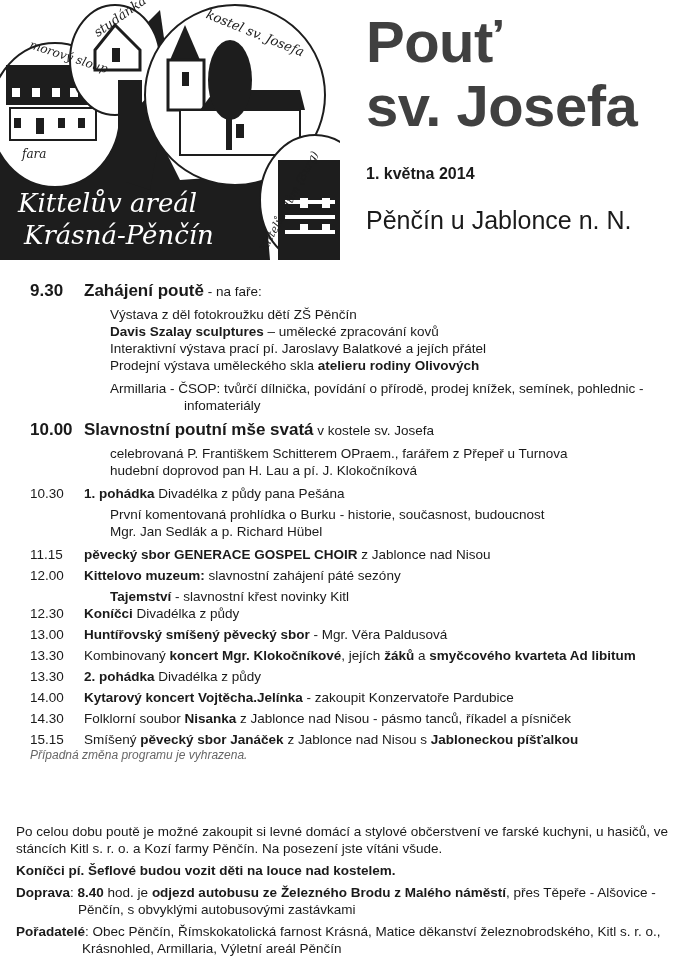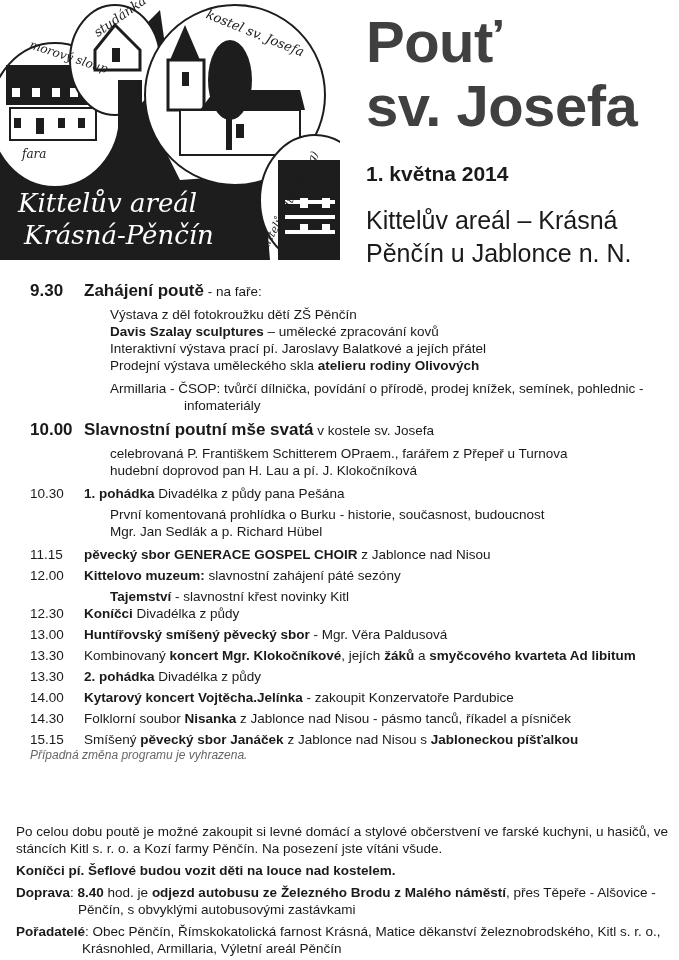--- a/index.html
+++ b/index.html
@@ -4,21 +4,21 @@
 <style>
   html, body { margin: 0; padding: 0; background: #ffffff; }
   body {
     width: 679px; height: 960px; position: relative; overflow: hidden;
     font-family: "Liberation Sans", sans-serif; color: #1a1a1a;
   }
   .logo { position: absolute; left: 0; top: 0; width: 340px; height: 260px; }
   .title-block { position: absolute; left: 366px; top: 8px; width: 310px; }
   .title-line { font-weight: bold; font-size: 58px; line-height: 64px; letter-spacing: -0.5px; color: #404040; }
   .title-line.first { margin-top: 2px; }
-  .date { font-weight: bold; font-size: 21px; margin-top: 22px; line-height: 28px; }
+  .date { font-weight: bold; font-size: 16px; margin-top: 22px; line-height: 28px; }
   .place { font-size: 25px; line-height: 33px; margin-top: 16px; }
 
   .program { position: absolute; left: 30px; top: 280px; width: 640px; font-size: 13.5px; line-height: 17px; }
   .row { display: flex; margin-bottom: 4px; }
   .row .time { width: 54px; flex: none; }
   .row .desc { flex: 1; }
   .row.big { font-size: 17px; line-height: 22px; margin-bottom: 3px; }
   .row.big .time { font-weight: bold; }
   .row.big .main { font-weight: bold; }
   .row.big .rest { font-size: 13.5px; }
@@ -88,21 +88,20 @@
   <text x="262" y="245" font-family="DejaVu Serif, serif" font-style="italic" font-size="11" fill="#1d1d1d" transform="rotate(-62 270 245)">Kittelův dům (Burg)</text>
   <text x="18" y="212" font-family="DejaVu Serif, serif" font-style="italic" font-size="26" fill="#ffffff">Kittelův areál</text>
   <text x="24" y="244" font-family="DejaVu Serif, serif" font-style="italic" font-size="26" fill="#ffffff">Krásná-Pěnčín</text>
 </svg>
 
 <div class="title-block">
   <div class="title-line first">Pouť</div>
   <div class="title-line">sv. Josefa</div>
   <div class="date">1. května 2014</div>
   <div class="place">
-    <div>Kittelův areál – Krásná</div>
     <div>Pěnčín u Jablonce n. N.</div>
   </div>
 </div>
 
 <div class="program">
 
   <div class="row big">
     <span class="time">9.30</span>
     <span class="desc"><span class="main">Zahájení poutě</span><span class="rest"> - na faře:</span></span>
   </div>

